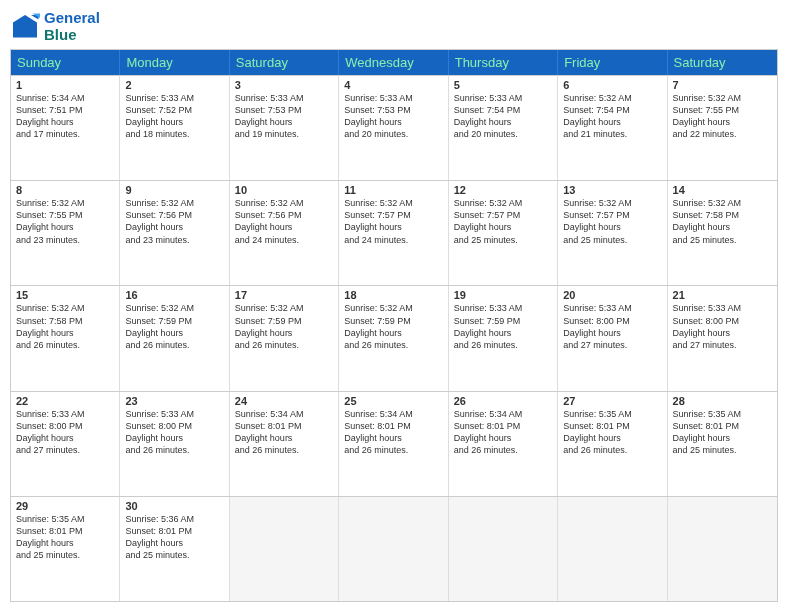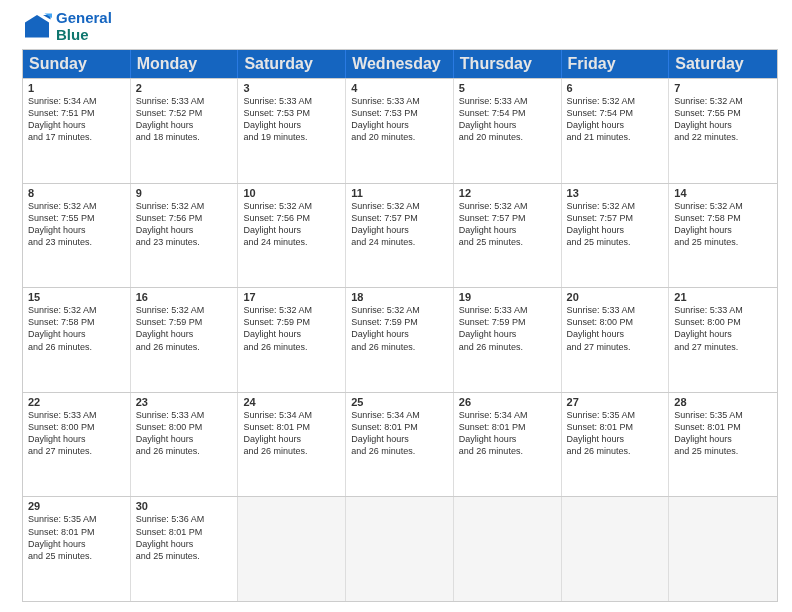--- a/index.html
+++ b/index.html
@@ -6,21 +6,21 @@
     body {
       width: 792px;
       height: 612px;
       font-family: Arial, sans-serif;
       background: #fff;
       overflow: hidden;
     }
     .page {
       width: 792px;
       height: 612px;
-      padding: 10px 14px 10px 22px;
+      padding: 10px 14px 10px 10px;
       display: flex;
       flex-direction: column;
     }
     .header {
       display: flex;
       justify-content: space-between;
       align-items: flex-start;
       margin-bottom: 6px;
     }
     .logo {
@@ -59,23 +59,23 @@
       display: flex;
       flex-direction: column;
       border: 1px solid #ccc;
     }
     .cal-header-row {
       display: grid;
       grid-template-columns: repeat(7, 1fr);
       background: #1565c0;
     }
     .cal-header-cell {
-      color: #e5e5e5;
-      font-size: 16px;
-      font-weight: bold;
+      color: #86efac;
+      font-size: 13px;
+      font-weight: normal;
       padding: 5px 6px;
       text-align: left;
       border-right: 1px solid #2a7ae2;
     }
     .cal-header-cell:last-child {
       border-right: none;
     }
     .cal-body {
       flex: 1;
       display: flex;

